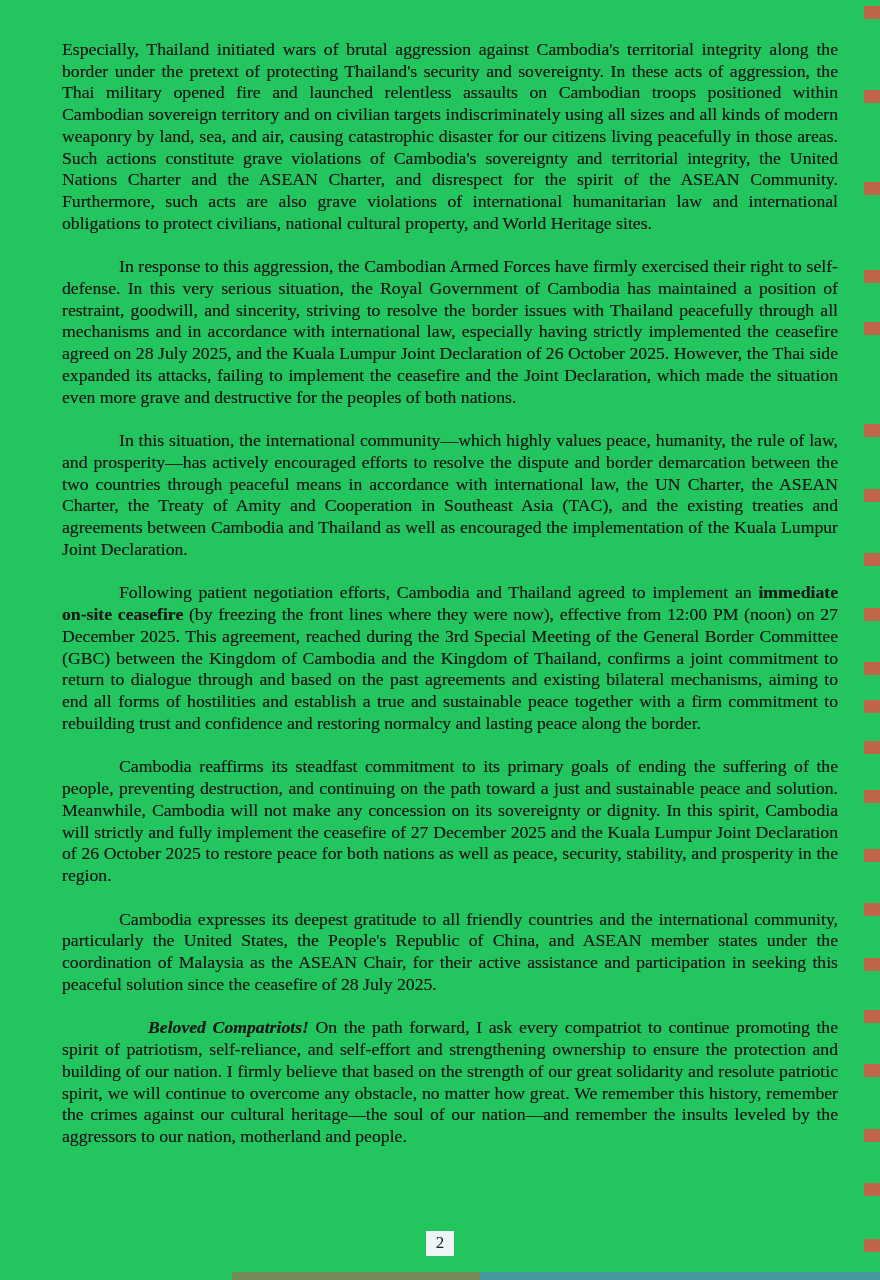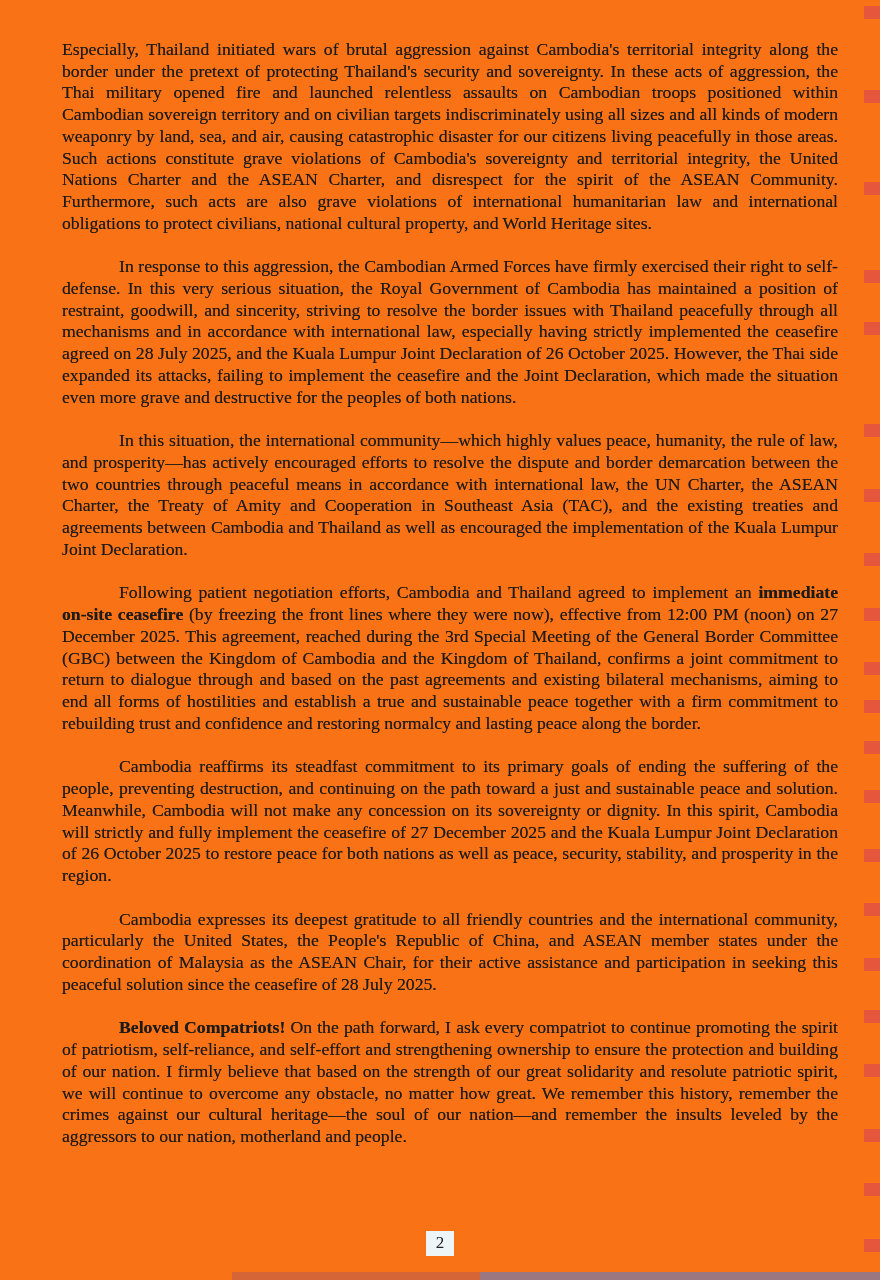--- a/index.html
+++ b/index.html
@@ -10,21 +10,21 @@
   body {
     width: 880px;
     height: 1280px;
     position: relative;
     overflow: hidden;
     font-family: "Liberation Serif", "DejaVu Serif", serif;
   }
   .page {
     position: absolute;
     inset: 0;
-    background: #f97316;
+    background: #22c55e;
   }
   .page-text {
     position: absolute;
     left: 62px;
     top: 39px;
     width: 776px;
     color: #1b1b1b;
     font-size: 17.7px;
     line-height: 21.7px;
     text-align: justify;
@@ -35,20 +35,22 @@
     text-indent: 57px;
   }
   .page-text p.no-indent {
     text-indent: 0;
   }
   .bold-run {
     font-weight: bold;
   }
   .bold-italic-run {
     font-weight: bold;
+    font-style: italic;
+    margin-left: 29px;
   }
   .page-number-wrap {
     position: absolute;
     left: 0;
     right: 0;
     top: 1231px;
     text-align: center;
   }
   .page-number {
     display: inline-block;

